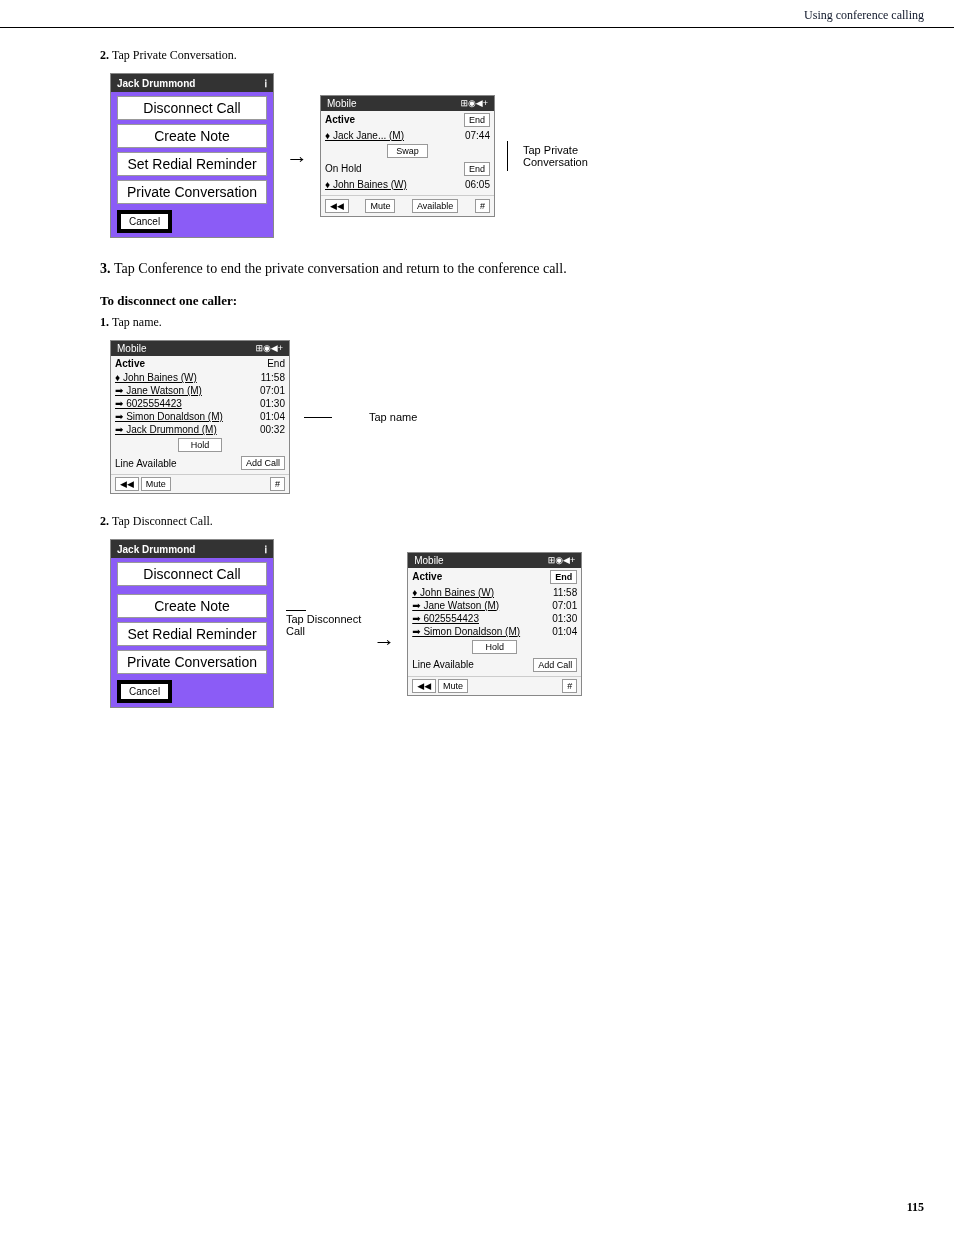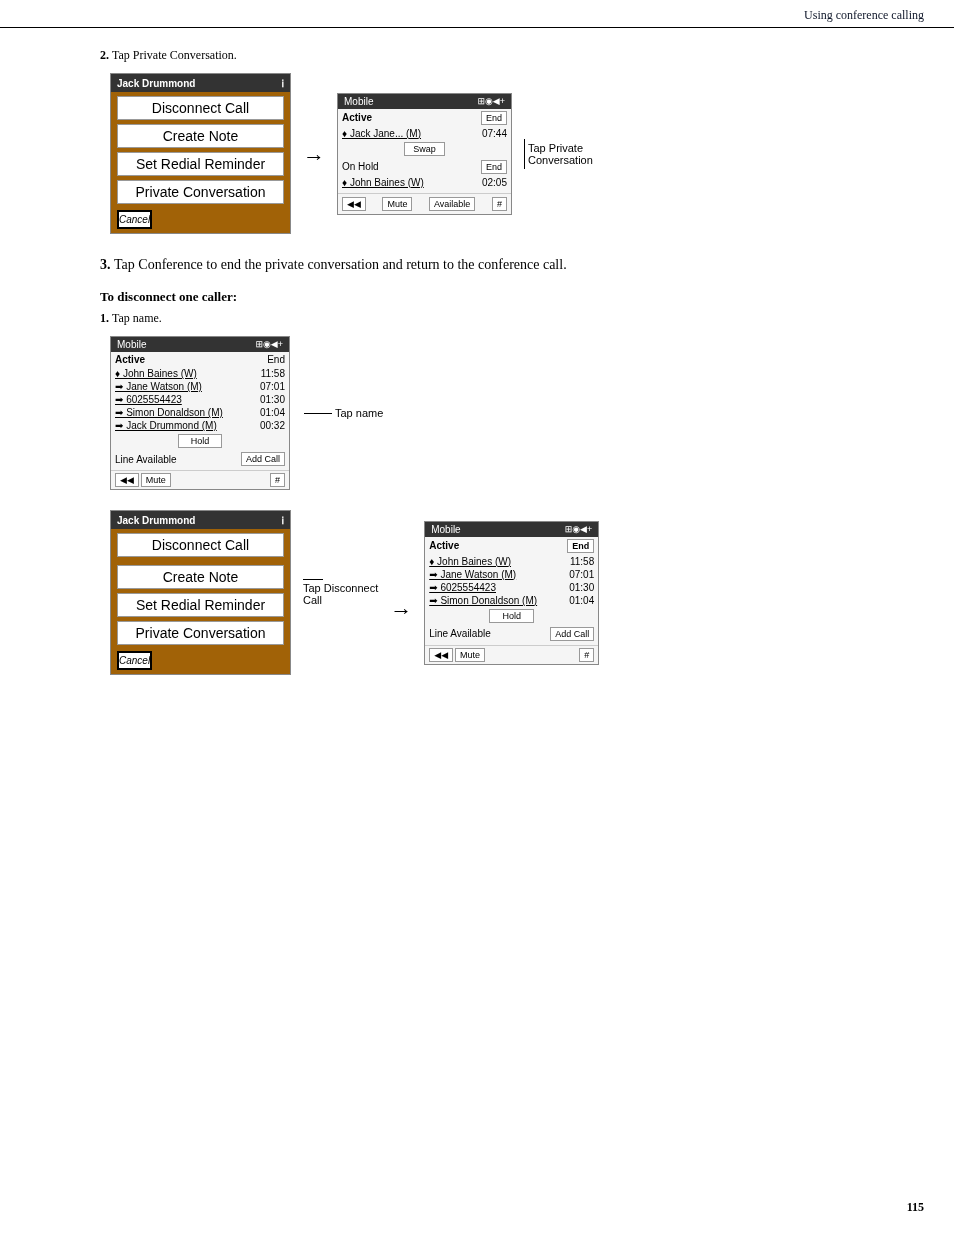--- a/index.html
+++ b/index.html
@@ -184,24 +184,24 @@
 
     .conf-phone .bottom-btn {
       border: 1px solid #999;
       padding: 1px 4px;
       background: #fff;
       font-size: 9px;
     }
 
     .left-menu-phone {
       border: 1px solid #888;
-      background: #a16207;
+      background: #8b5cf6;
       font-family: Arial, sans-serif;
       font-size: 10px;
-      width: 181px;
+      width: 164px;
     }
 
     .left-menu-phone .title-bar {
       background: #333;
       color: #fff;
       padding: 2px 6px;
       font-size: 10px;
       font-weight: bold;
       display: flex;
       justify-content: space-between;
@@ -215,26 +215,25 @@
       text-align: center;
       background: #fff;
       font-size: 14px;
     }
 
     .left-menu-phone .cancel-wrap {
       padding: 2px 6px 4px 6px;
     }
 
     .left-menu-phone .cancel-btn2 {
-      border: 2px solid #000000;
-      padding: 2px 0;
+      border: 4px solid #000000;
+      padding: 2px 8px;
       background: #fff;
       font-size: 10px;
       display: inline-block;
-      font-style: italic;
     }
 
     
     .mid-arrow {
       display: flex;
       align-items: center;
       justify-content: center;
       font-size: 22px;
       padding-top: 30px;
     }
@@ -387,31 +386,31 @@
         </div>
         <div style="display:flex; justify-content:center; padding:2px;">
           <span class="swap-btn">Swap</span>
         </div>
         <div style="display:flex; justify-content:space-between; align-items:center; padding:2px 4px;">
           <span>On Hold</span>
           <span class="end-btn">End</span>
         </div>
         <div style="padding:1px 4px; font-size:10px; display:flex; justify-content:space-between;">
           <span class="underline-text">♦ John Baines (W)</span>
-          <span>02:05</span>
+          <span>06:05</span>
         </div>
         <div class="bottom-bar">
           <span class="bottom-btn">◀◀</span>
           <span class="bottom-btn">Mute</span>
           <span class="bottom-btn">Available</span>
           <span class="bottom-btn">#</span>
         </div>
       </div>
 
-      <div style="font-size:11px; font-family:Arial,sans-serif; display:flex; align-items:center; gap:0;">
+      <div style="font-size:11px; font-family:Arial,sans-serif; display:flex; align-items:center; gap:12px;">
         <span style="width:1px; height:30px; display:inline-block; border-left:1px solid #000; margin-right:3px;"></span>
         <span style="white-space:pre;">Tap Private
 Conversation</span>
       </div>
     </div>
   </div>
 
   <div class="step3-text">
     <strong>3.</strong>&nbsp;<span>Tap Conference to end the private conversation and return to the conference call.</span>
   </div>
@@ -464,28 +463,31 @@
         </div>
         <div class="bottom-bar">
           <div style="display:flex; gap:2px;">
             <span class="bottom-btn">◀◀</span>
             <span class="bottom-btn">Mute</span>
           </div>
           <span class="bottom-btn">#</span>
         </div>
       </div>
 
-      <div style="display:flex; align-items:center; font-size:11px; font-family:Arial,sans-serif;">
+      <div style="display:flex; align-items:center; font-size:11px; font-family:Arial,sans-serif;gap:34px;">
         <span style="display:inline-block; width:28px; border-top:1px solid #000; margin-right:3px;"></span>
         <span>Tap name</span>
       </div>
     </div>
   </div>
 
   <div class="step">
+    <div class="step-label">
+      <strong>2.</strong>&nbsp;<span>Tap Disconnect Call.</span>
+    </div>
 
     <div style="display:flex; align-items:center; gap:12px; margin-left:10px;">
 
       <div class="left-menu-phone" style="position:relative;">
         <div class="title-bar">
           <span>Jack Drummond</span>
           <span>ℹ</span>
         </div>
         <div style="display:flex; align-items:center;">
           <div class="menu-btn" style="flex:1;">Disconnect Call</div>

